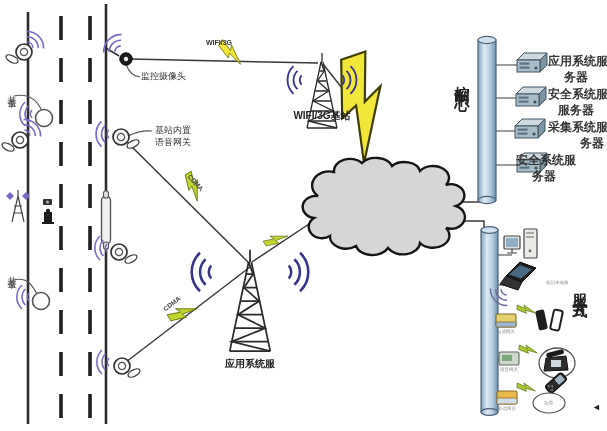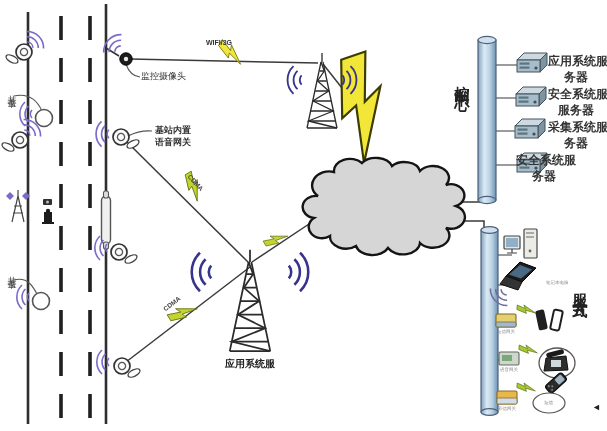--- a/index.html
+++ b/index.html
@@ -4,21 +4,21 @@
 <style>
   html,body{margin:0;padding:0;background:#fff;}
   .stage{position:relative;width:607px;height:431px;background:#fff;overflow:hidden;
          font-family:"Liberation Sans",sans-serif;}
   .stage svg{position:absolute;left:0;top:0;}
   .lbl{position:absolute;color:#333;white-space:nowrap;}
   .vtext{writing-mode:vertical-rl;text-orientation:upright;}
   .big-vtitle{font-size:15px;font-weight:bold;letter-spacing:3px;color:#222;}
   .manhole{font-size:9px;letter-spacing:2px;color:#444;}
   .anno{font-size:9px;color:#333;}
-  .anno2{font-size:9px;color:#333;line-height:1.35;white-space:pre-line;text-align:left;font-weight:bold;}
+  .anno2{font-size:9px;color:#333;line-height:1.35;white-space:pre-line;text-align:left;}
   .node-title{font-size:10px;font-weight:bold;color:#222;text-align:center;}
   .link-lbl{font-size:7px;font-weight:bold;color:#333;}
   .cdma{font-size:6.5px;font-weight:bold;color:#444;}
   .cloud-lbl{font-family:"DejaVu Serif","Liberation Serif",serif;font-size:13.5px;font-weight:600;
              color:#222;text-align:center;letter-spacing:.5px;}
   .server-lbl{font-size:12px;font-weight:bold;color:#333;text-align:center;line-height:1.3;}
   .tiny{font-size:4.5px;color:#8a8a8a;}
   .nav{font-size:9px;color:#222;cursor:pointer;}
 </style>
 </head>
@@ -241,28 +241,29 @@
   <div class="lbl vtext manhole" style="left:5px;top:88px;">井盖卡</div>
   <div class="lbl vtext manhole" style="left:5px;top:269px;">井盖卡</div>
 
   <div class="lbl anno" style="left:141px;top:70px;text-align:center;">监控摄像头</div>
   <div class="lbl anno2" style="left:155px;top:124px;"><span>基站内置</span><br><span>语音网关</span></div>
 
   <div class="lbl link-lbl" style="left:206px;top:39px;">WIFI/3G</div>
   <div class="lbl cdma" style="left:186px;top:179px;transform:rotate(47deg);">CDMA</div>
   <div class="lbl cdma" style="left:162px;top:300px;transform:rotate(-38deg);">CDMA</div>
 
+  <div class="lbl node-title" style="left:284px;top:109px;width:76px;">WIFI/3G基站</div>
   <div class="lbl node-title" style="left:220px;top:357px;width:60px;">应用系统服</div>
 
   <div class="lbl vtext big-vtitle" style="left:452px;top:74px;">控制中心</div>
   <div class="lbl vtext big-vtitle" style="left:570px;top:282px;">服务方式</div>
 
   <div class="lbl server-lbl" style="left:548px;top:54px;width:56px;"><span>应用系统服</span><br><span>务器</span></div>
   <div class="lbl server-lbl" style="left:548px;top:87px;width:56px;"><span>安全系统服</span><br><span>服务器</span></div>
-  <div class="lbl server-lbl" style="left:548px;top:120px;width:56px;"><span>采集系统服</span><br><span>务器</span></div>
+  <div class="lbl server-lbl" style="left:548px;top:120px;width:56px;text-align:right;"><span>采集系统服</span><br><span>务器</span></div>
   <div class="lbl server-lbl" style="left:516px;top:153px;width:56px;"><span>安全系统服</span><br><span>务器</span></div>
 
   <div class="lbl tiny" style="left:546px;top:280px;">笔记本电脑</div>
   <div class="lbl tiny" style="left:497px;top:329px;">短信网关</div>
   <div class="lbl tiny" style="left:500px;top:367px;">语音网关</div>
   <div class="lbl tiny" style="left:498px;top:406px;">彩信网关</div>
   <div class="lbl tiny" style="left:544px;top:400px;color:#777;">短信</div>
 
   <div class="lbl nav" style="left:592px;top:402px;">◄</div>
 </div>

